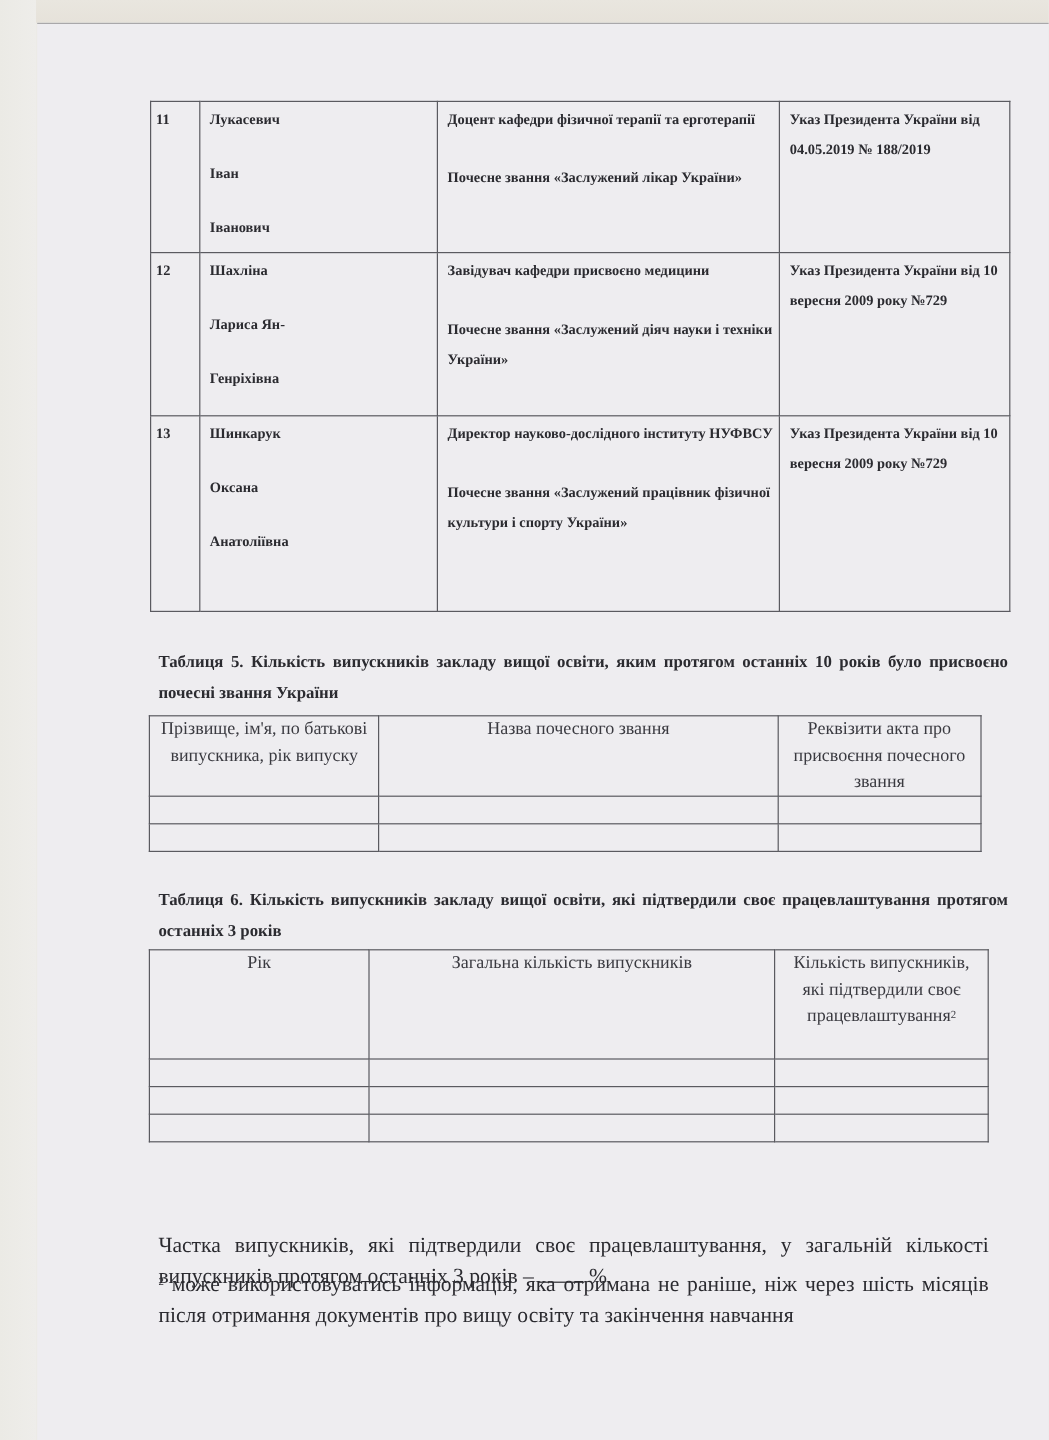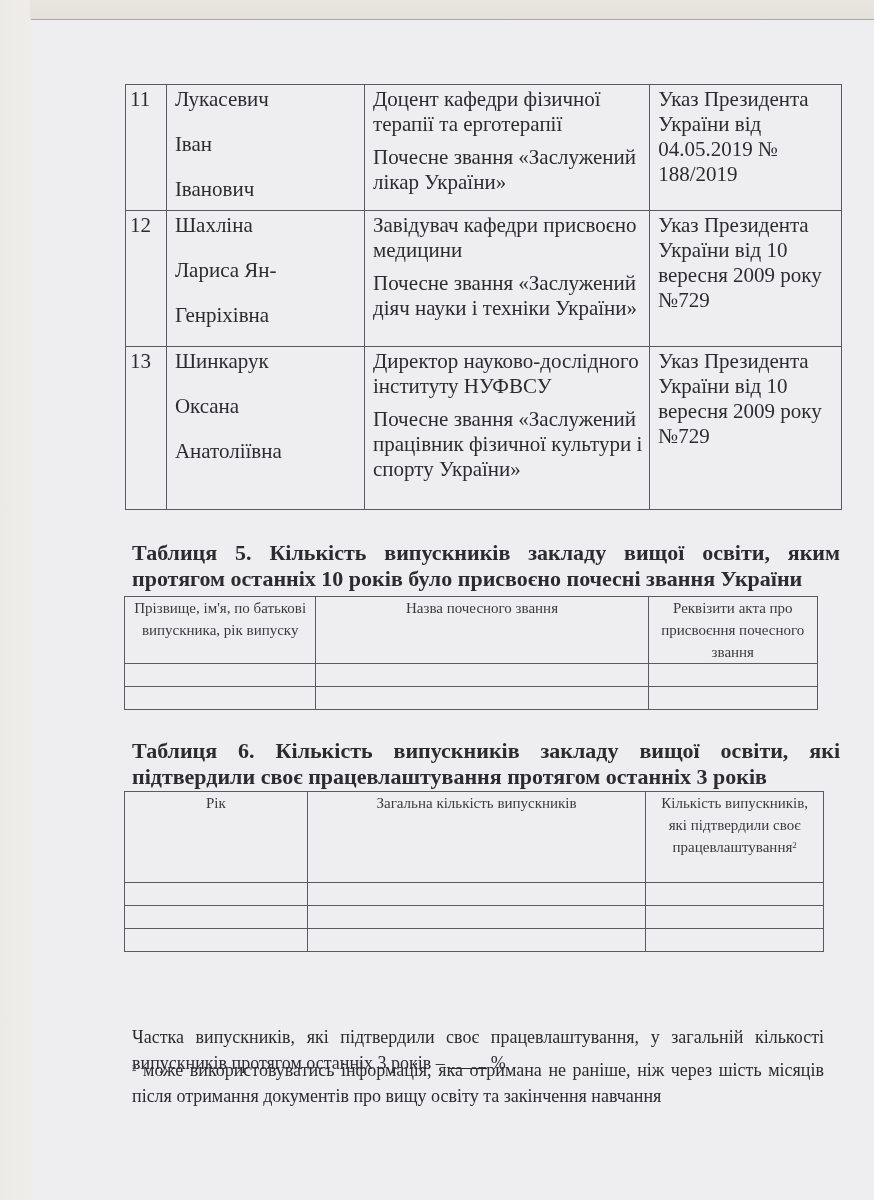--- a/index.html
+++ b/index.html
@@ -20,36 +20,36 @@
   .page {
     position: absolute; left: 31px; top: 19px; width: 843px; height: 1181px;
     background: #eeedf0;
     border-top: 1px solid #a9a8aa;
   }
   table { border-collapse: collapse; position: absolute; }
   td, th { border: 1px solid #5a5a60; vertical-align: top; padding: 0; }
 
   
   .t1 { left: 125px; top: 84px; width: 717px; }
-  .t1 td { font-size: 21px; line-height: 25px; padding: 2px 0 8px 8px; }
+  .t1 td { font-size: 12px; line-height: 25px; padding: 2px 0 8px 8px; font-weight: bold; }
   .t1 .c-num { width: 30px; padding-left: 4px; padding-right: 4px; }
   .t1 .c-name { width: 180px; }
   .t1 .c-pos { width: 263px; }
   .t1 .c-decree { width: 174px; margin-left: 24px; }
   .name-line { display: block; margin-bottom: 20px; }
   .name-line:last-child { margin-bottom: 0; }
   .pos-p { display: block; }
-  .pos-p + .pos-p { margin-top: 8px; }
+  .pos-p + .pos-p { margin-top: 24px; }
   .t1 tr.r11 td { height: 113px; }
   .t1 tr.r12 td { height: 125px; }
   .t1 tr.r13 td { height: 152px; }
 
   .caption {
     position: absolute; left: 132px; width: 708px;
-    font-weight: bold; font-size: 22px; line-height: 26px;
+    font-weight: bold; font-size: 14px; line-height: 26px;
     text-align: justify; text-align-last: left;
   }
   .caption5 { top: 540px; }
   .caption6 { top: 738px; }
 
   .tform td { font-size: 15px; line-height: 22px; text-align: center; color: #3a3a40; }
   .t5 { left: 124px; top: 596px; width: 694px; }
   .t5 .h td { height: 66px; padding: 0 4px; }
   .t5 .e td { height: 22px; }
   .t5 .w1 { width: 188px; } .t5 .w2 { width: 337px; } .t5 .w3 { width: 165px; }

